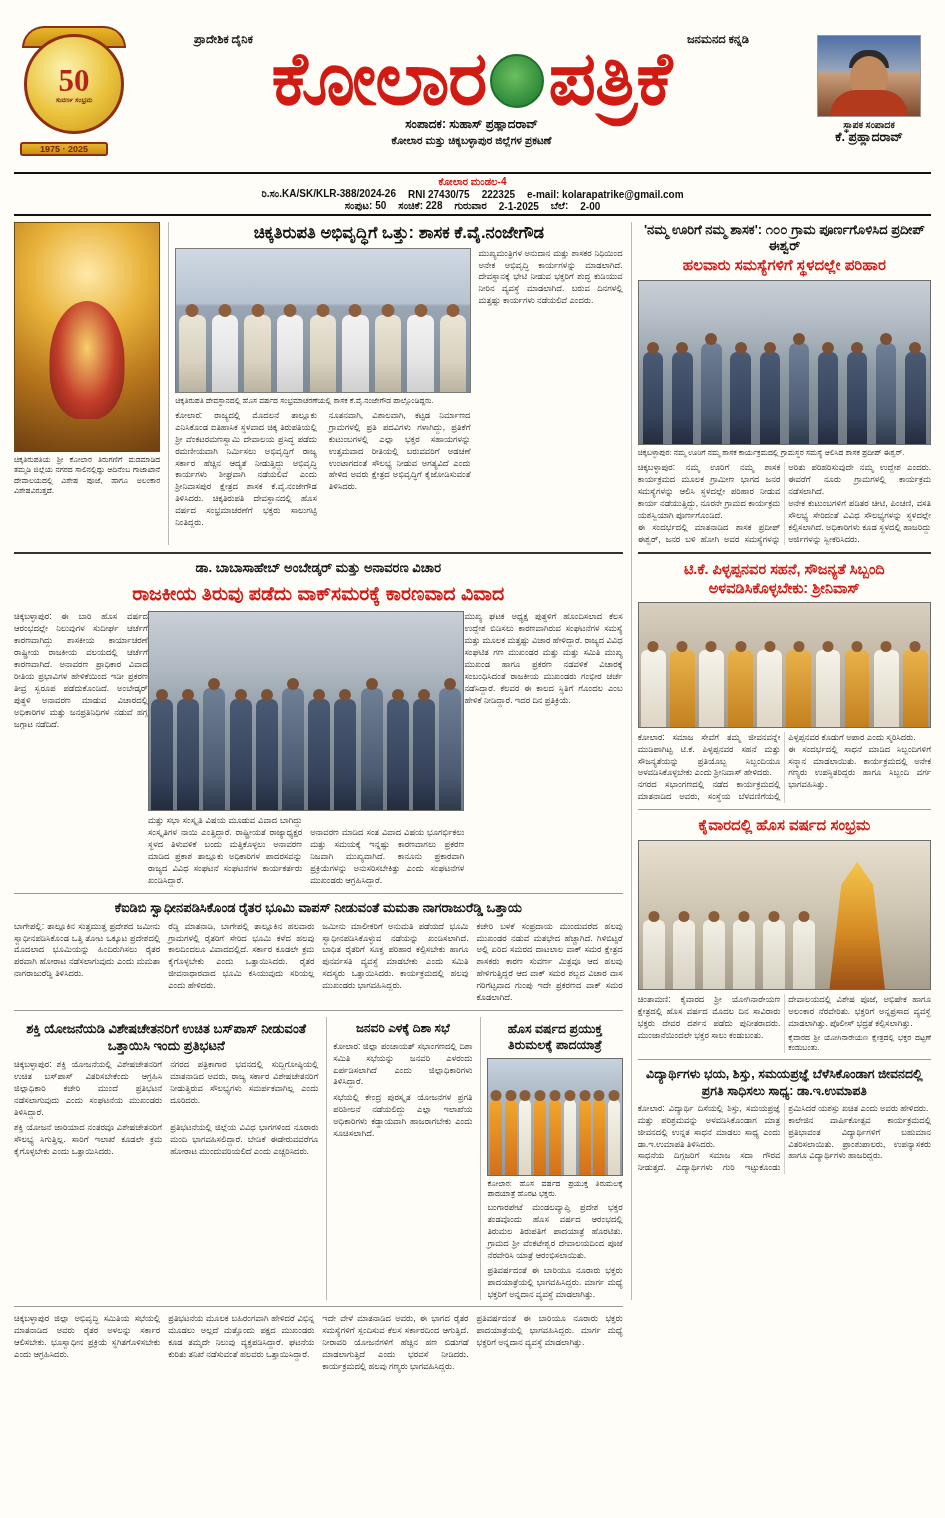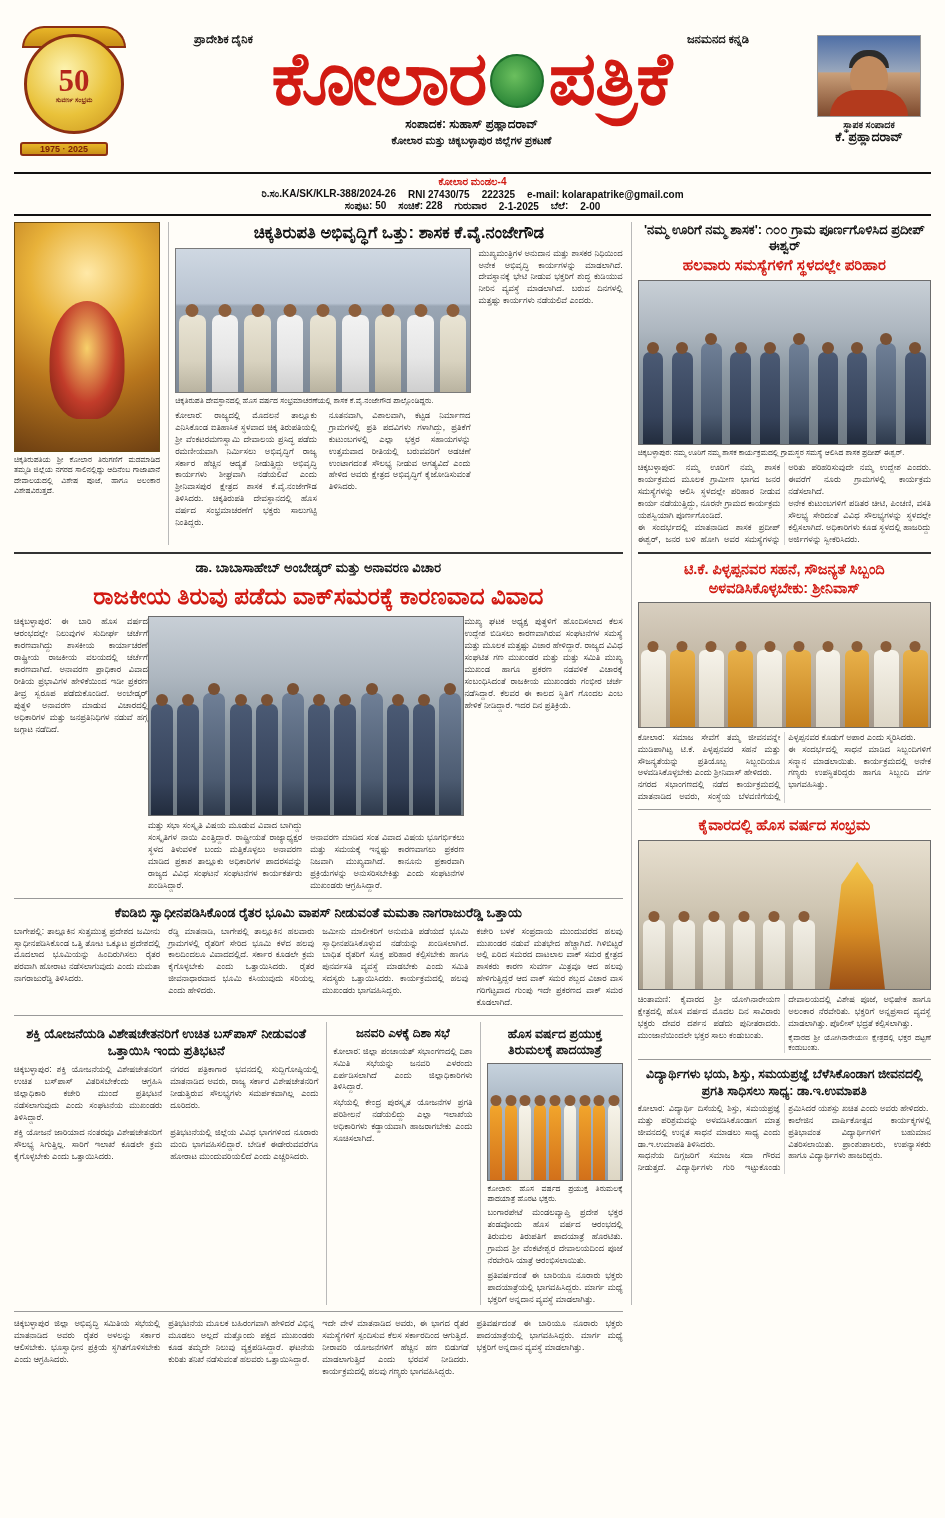--- a/index.html
+++ b/index.html
@@ -121,21 +121,21 @@
     grid-template-columns: 1fr 1fr 1fr 1fr 1fr 1fr;
     gap: 0 8px;
     margin-top: 6px;
   }
   .vline { border-left: 1px solid #b9b9b9; padding-left: 6px; }
   .headline-main {
     font-size: 16.5px; font-weight: bold; color: #111; text-align: center;
     line-height: 1.25; margin-bottom: 5px;
   }
   .headline-red {
-    font-size: 23px; font-weight: bold; color: #d11a12; text-align: center;
+    font-size: 19px; font-weight: bold; color: #d11a12; text-align: center;
     line-height: 1.25; margin: 6px 0 5px 0;
   }
   .headline-sub {
     font-size: 13px; font-weight: bold; color: #111; text-align: center;
     line-height: 1.3; margin: 4px 0 4px 0;
   }
   .kicker {
     font-size: 13px; font-weight: bold; color: #111; text-align: center;
     margin-bottom: 2px;
   }
@@ -492,21 +492,21 @@
         <div class="body-text">ಚಿಂತಾಮಣಿ: ಕೈವಾರದ ಶ್ರೀ ಯೋಗಿನಾರೇಯಣ ಕ್ಷೇತ್ರದಲ್ಲಿ ಹೊಸ ವರ್ಷದ ಮೊದಲ ದಿನ ಸಾವಿರಾರು ಭಕ್ತರು ದೇವರ ದರ್ಶನ ಪಡೆದು ಪುನೀತರಾದರು. ಮುಂಜಾನೆಯಿಂದಲೇ ಭಕ್ತರ ಸಾಲು ಕಂಡುಬಂತು.</div>
         <div class="body-text">ದೇವಾಲಯದಲ್ಲಿ ವಿಶೇಷ ಪೂಜೆ, ಅಭಿಷೇಕ ಹಾಗೂ ಅಲಂಕಾರ ನೆರವೇರಿತು. ಭಕ್ತರಿಗೆ ಅನ್ನಪ್ರಸಾದ ವ್ಯವಸ್ಥೆ ಮಾಡಲಾಗಿತ್ತು. ಪೊಲೀಸ್ ಭದ್ರತೆ ಕಲ್ಪಿಸಲಾಗಿತ್ತು.</div>
         <div class="caption">ಕೈವಾರದ ಶ್ರೀ ಯೋಗಿನಾರೇಯಣ ಕ್ಷೇತ್ರದಲ್ಲಿ ಭಕ್ತರ ದಟ್ಟಣೆ ಕಂಡುಬಂತು.</div>
       </div>
 
       <div class="rule"></div>
       <div class="headline-sub" style="font-size:12.5px;">ವಿದ್ಯಾರ್ಥಿಗಳು ಭಯ, ಶಿಸ್ತು, ಸಮಯಪ್ರಜ್ಞೆ ಬೆಳೆಸಿಕೊಂಡಾಗ ಜೀವನದಲ್ಲಿ ಪ್ರಗತಿ ಸಾಧಿಸಲು ಸಾಧ್ಯ: ಡಾ.ಇ.ಉಮಾಪತಿ</div>
       <div class="cols2">
         <div class="body-text">ಕೋಲಾರ: ವಿದ್ಯಾರ್ಥಿ ದಿಸೆಯಲ್ಲಿ ಶಿಸ್ತು, ಸಮಯಪ್ರಜ್ಞೆ ಮತ್ತು ಪರಿಶ್ರಮವನ್ನು ಅಳವಡಿಸಿಕೊಂಡಾಗ ಮಾತ್ರ ಜೀವನದಲ್ಲಿ ಉನ್ನತ ಸಾಧನೆ ಮಾಡಲು ಸಾಧ್ಯ ಎಂದು ಡಾ.ಇ.ಉಮಾಪತಿ ತಿಳಿಸಿದರು.</div>
         <div class="body-text">ಸಾಧನೆಯ ದಿಗ್ಗಜರಿಗೆ ಸಮಾಜ ಸದಾ ಗೌರವ ನೀಡುತ್ತದೆ. ವಿದ್ಯಾರ್ಥಿಗಳು ಗುರಿ ಇಟ್ಟುಕೊಂಡು ಶ್ರಮಿಸಿದರೆ ಯಶಸ್ಸು ಖಚಿತ ಎಂದು ಅವರು ಹೇಳಿದರು.</div>
-        <div class="body-text">ಕಾಲೇಜಿನ ವಾರ್ಷಿಕೋತ್ಸವ ಕಾರ್ಯಕ್ಮಗಳಲ್ಲಿ ಪ್ರತಿಭಾವಂತ ವಿದ್ಯಾರ್ಥಿಗಳಿಗೆ ಬಹುಮಾನ ವಿತರಿಸಲಾಯಿತು. ಪ್ರಾಂಶುಪಾಲರು, ಉಪನ್ಯಾಸಕರು ಹಾಗೂ ವಿದ್ಯಾರ್ಥಿಗಳು ಹಾಜರಿದ್ದರು.</div>
+        <div class="body-text">ಕಾಲೇಜಿನ ವಾರ್ಷಿಕೋತ್ಸವ ಕಾರ್ಯಕ್ರಮದಲ್ಲಿ ಪ್ರತಿಭಾವಂತ ವಿದ್ಯಾರ್ಥಿಗಳಿಗೆ ಬಹುಮಾನ ವಿತರಿಸಲಾಯಿತು. ಪ್ರಾಂಶುಪಾಲರು, ಉಪನ್ಯಾಸಕರು ಹಾಗೂ ವಿದ್ಯಾರ್ಥಿಗಳು ಹಾಜರಿದ್ದರು.</div>
       </div>
     </div>
 
     <div style="grid-row: 3; grid-column: 1 / span 4;">
       <div class="rule"></div>
       <div style="display:flex; gap:8px;">
         <div class="body-text" style="flex:1;">ಚಿಕ್ಕಬಳ್ಳಾಪುರ ಜಿಲ್ಲಾ ಅಭಿವೃದ್ಧಿ ಸಮಿತಿಯ ಸಭೆಯಲ್ಲಿ ಮಾತನಾಡಿದ ಅವರು ರೈತರ ಅಳಲನ್ನು ಸರ್ಕಾರ ಆಲಿಸಬೇಕು. ಭೂಸ್ವಾಧೀನ ಪ್ರಕ್ರಿಯೆ ಸ್ಥಗಿತಗೊಳಿಸಬೇಕು ಎಂದು ಆಗ್ರಹಿಸಿದರು.</div>
         <div class="body-text" style="flex:1;">ಪ್ರತಿಭಟನೆಯ ಮೂಲಕ ಬಹಿರಂಗವಾಗಿ ಹೇಳಿದರೆ ವಿಭಿನ್ನ ಮೂಡಲು ಅಲ್ಲದೆ ಮತ್ತೊಂದು ಪಕ್ಷದ ಮುಖಂಡರು ಕೂಡ ತಮ್ಮದೇ ನಿಲುವು ವ್ಯಕ್ತಪಡಿಸಿದ್ದಾರೆ. ಘಟನೆಯ ಕುರಿತು ತನಿಖೆ ನಡೆಸುವಂತೆ ಹಲವರು ಒತ್ತಾಯಿಸಿದ್ದಾರೆ.</div>
         <div class="body-text" style="flex:1;">ಇದೇ ವೇಳೆ ಮಾತನಾಡಿದ ಅವರು, ಈ ಭಾಗದ ರೈತರ ಸಮಸ್ಯೆಗಳಿಗೆ ಸ್ಪಂದಿಸುವ ಕೆಲಸ ಸರ್ಕಾರದಿಂದ ಆಗುತ್ತಿದೆ. ನೀರಾವರಿ ಯೋಜನೆಗಳಿಗೆ ಹೆಚ್ಚಿನ ಹಣ ಬಿಡುಗಡೆ ಮಾಡಲಾಗುತ್ತಿದೆ ಎಂದು ಭರವಸೆ ನೀಡಿದರು. ಕಾರ್ಯಕ್ರಮದಲ್ಲಿ ಹಲವು ಗಣ್ಯರು ಭಾಗವಹಿಸಿದ್ದರು.</div>
         <div class="body-text" style="flex:1;">ಪ್ರತಿವರ್ಷದಂತೆ ಈ ಬಾರಿಯೂ ನೂರಾರು ಭಕ್ತರು ಪಾದಯಾತ್ರೆಯಲ್ಲಿ ಭಾಗವಹಿಸಿದ್ದರು. ಮಾರ್ಗ ಮಧ್ಯೆ ಭಕ್ತರಿಗೆ ಅನ್ನದಾನ ವ್ಯವಸ್ಥೆ ಮಾಡಲಾಗಿತ್ತು.</div>

